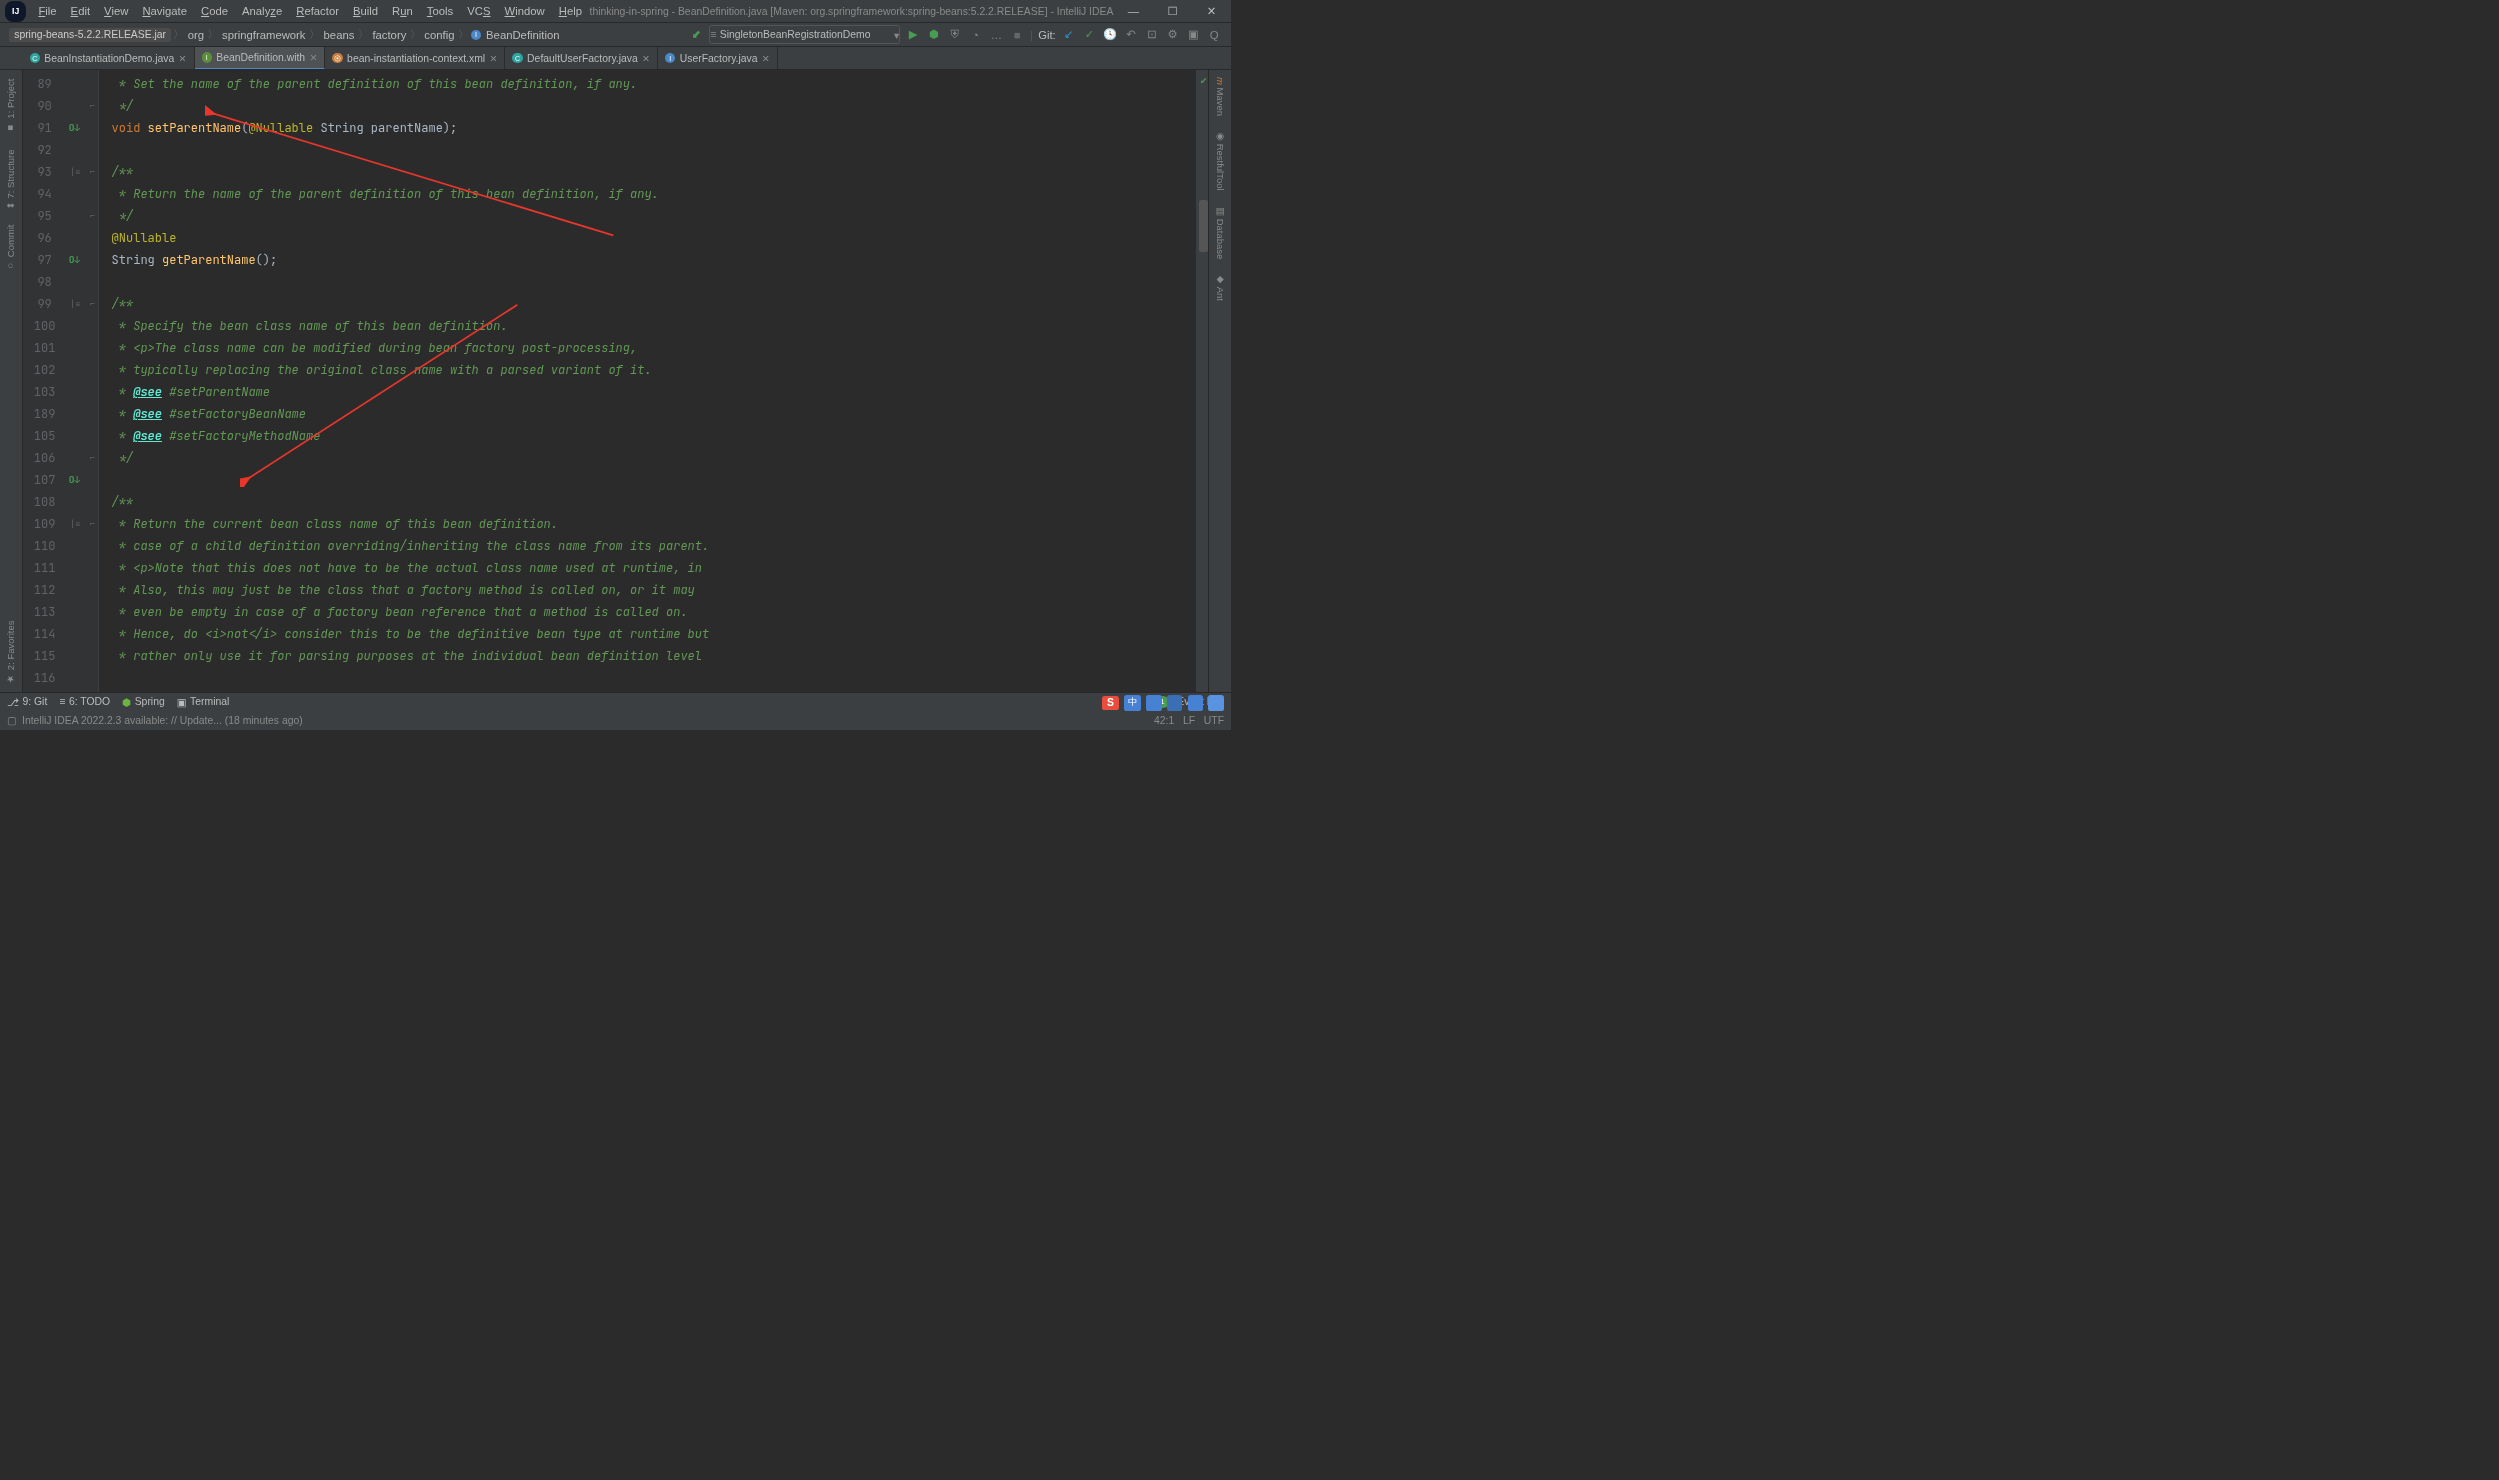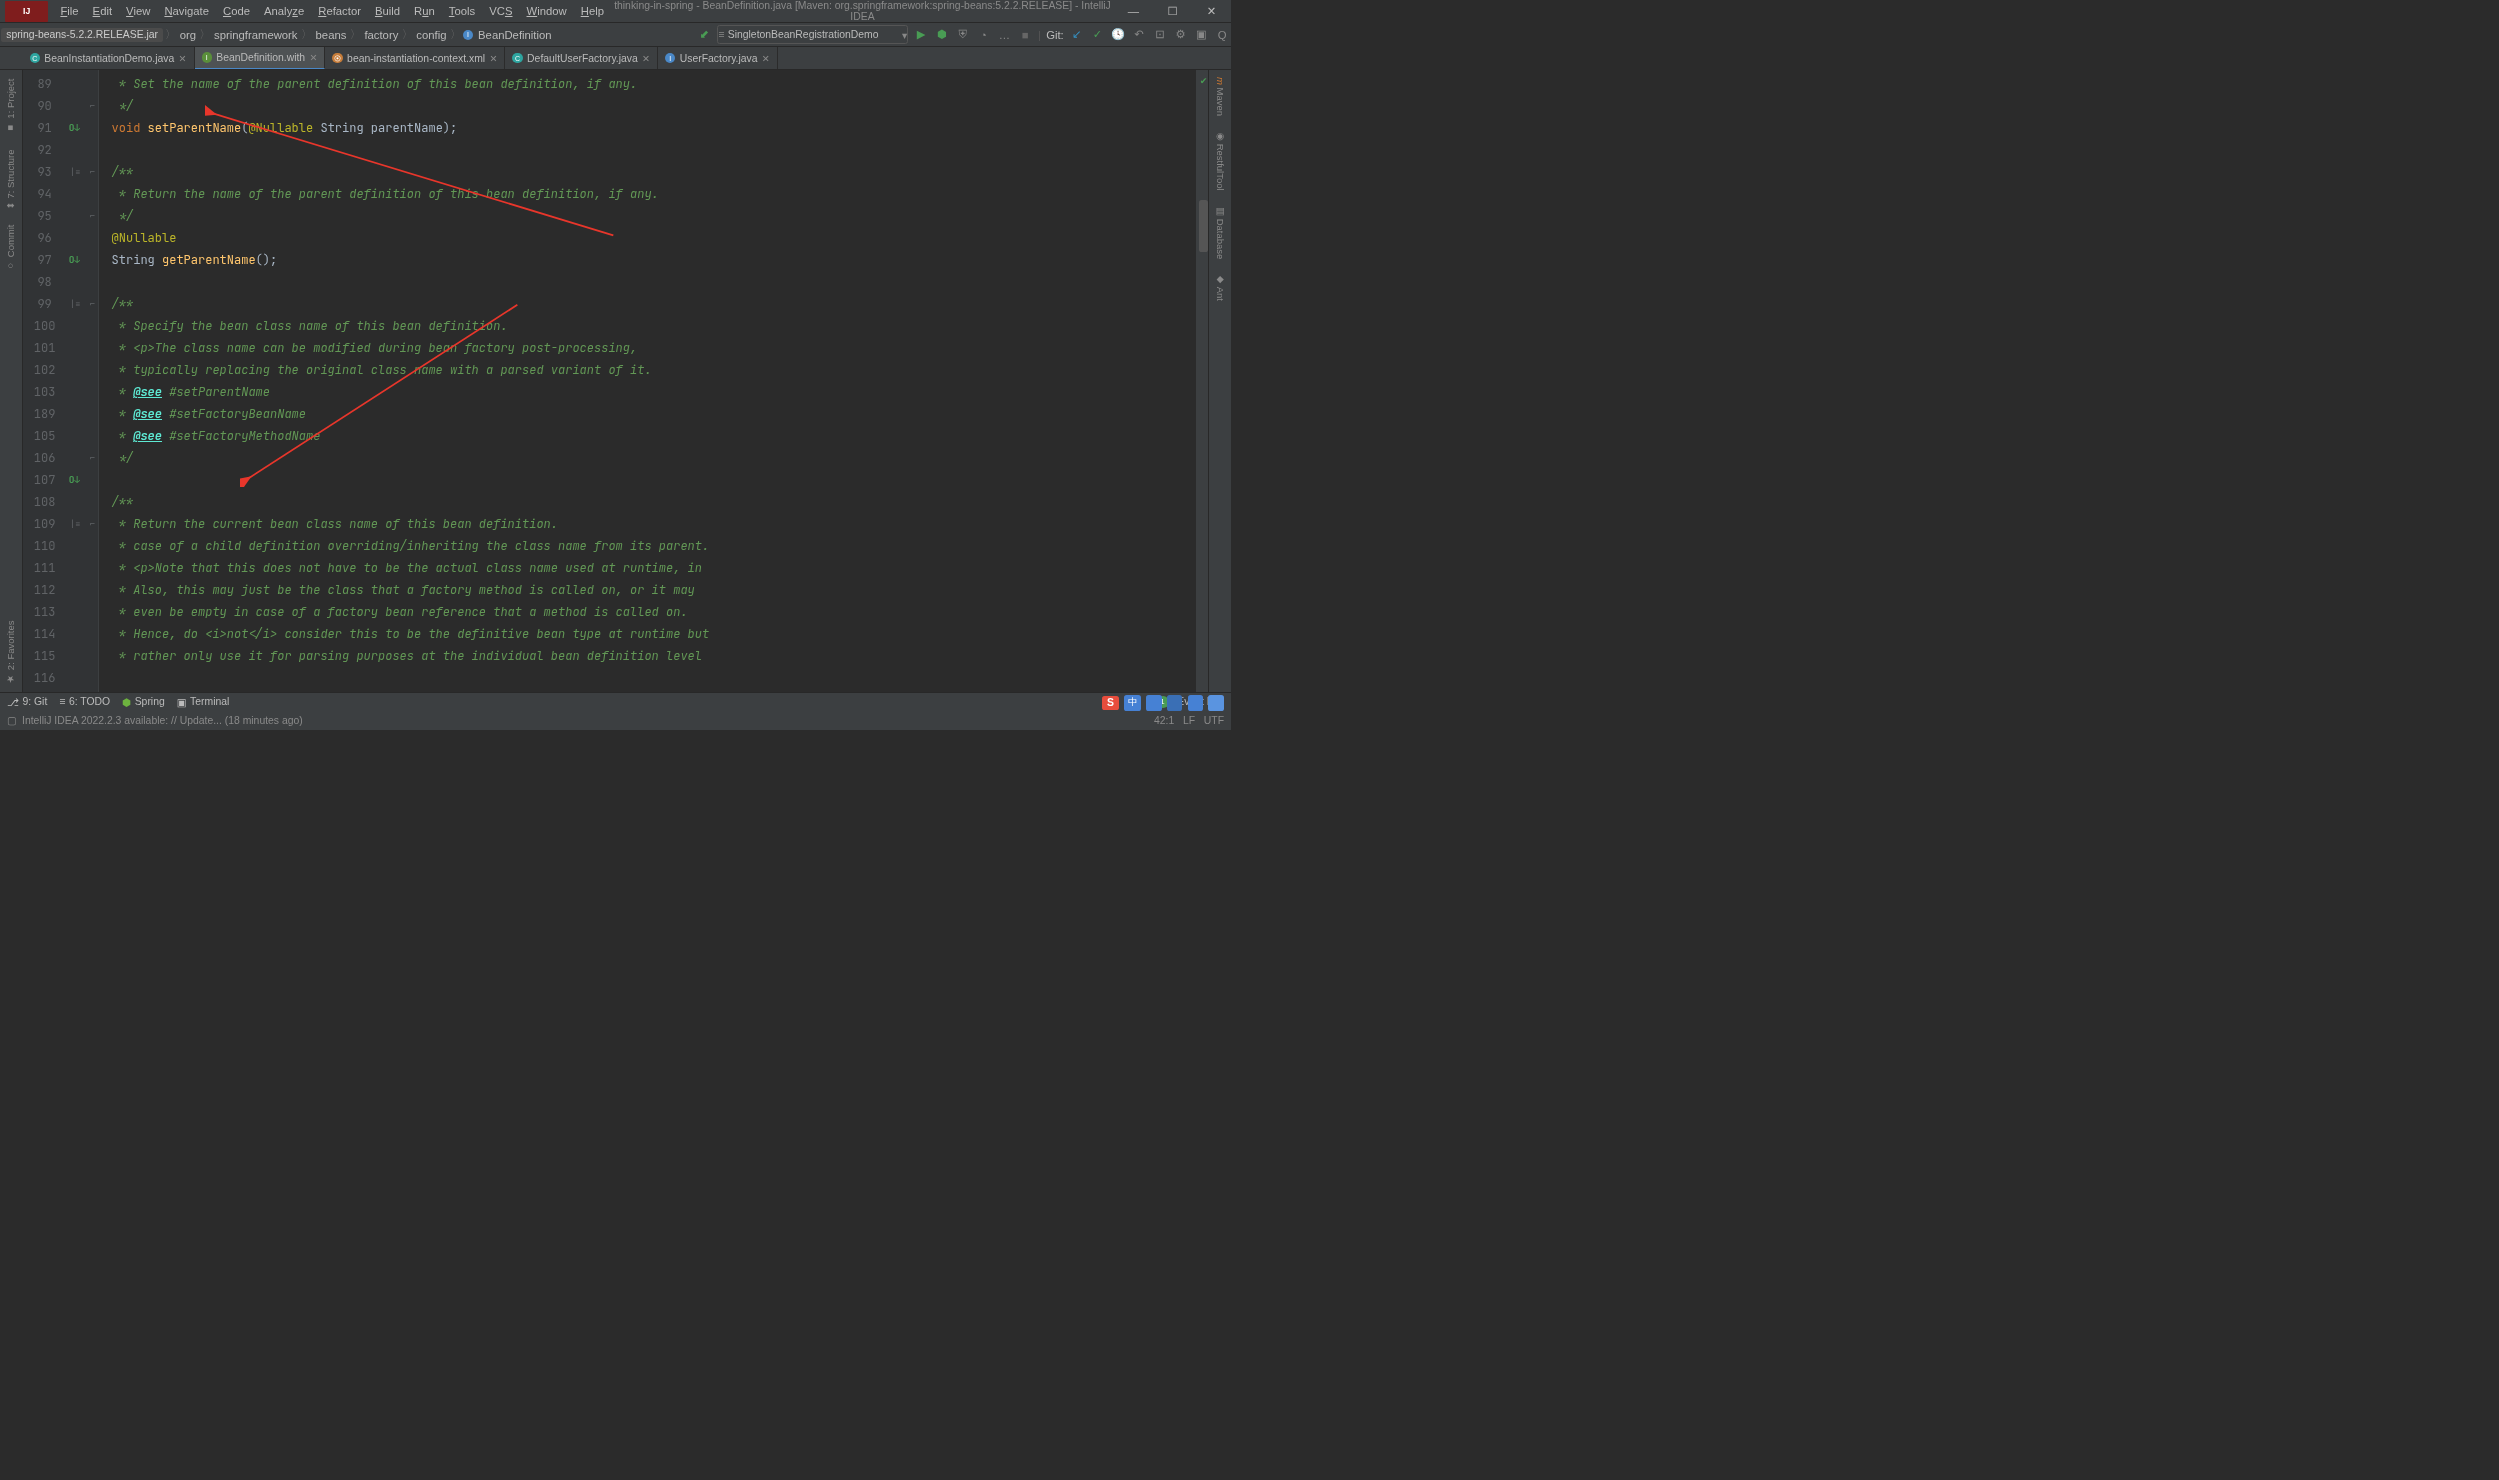--- a/index.html
+++ b/index.html
@@ -1,24 +1,24 @@
 <!DOCTYPE html>
 <html style="font-size:14px"><head>
 <meta charset="utf-8">
 <style>
 * { margin:0; padding:0; box-sizing:border-box; }
 body { background:#2b2b2b; color:#a9b7c6; font-family:"Segoe UI",Arial,sans-serif; font-size:11.3px; width:1231px; height:730px; overflow:hidden; position:relative; }
 .titlebar { height:23.4px; background:#3c3f41; display:flex; align-items:center; border-bottom:0.9px solid #282828; }
-.titlebar .logo { width:43px; height:21px; margin:0 5.2px; background:#7f1d1d; border-radius:1px; position:relative; display:flex; align-items:center; justify-content:center; color:#fff; font-size:8.7px; font-weight:bold; }
+.titlebar .logo { width:21px; height:21px; margin:0 5.2px; background:#0f172a; border-radius:8px; position:relative; display:flex; align-items:center; justify-content:center; color:#fff; font-size:8.7px; font-weight:bold; }
 .menu-item { padding:0 7px; color:#bbb; cursor:pointer; }
 .menu-item u { text-decoration:underline; }
 .title-text { flex:1; text-align:center; color:#8a8a8a; font-size:10.4px; }
 .win-btns { display:flex; }
 .win-btn { width:39px; height:23.4px; display:flex; align-items:center; justify-content:center; color:#bbb; }
-.navbar { height:24px; background:#3c3f41; display:flex; align-items:center; padding:0 1px; border-bottom:0.9px solid #282828; }
+.navbar { height:24px; background:#3c3f41; display:flex; align-items:center; padding:0 9px; border-bottom:0.9px solid #282828; }
 .crumb { color:#bbb; padding:0 1.7px; }
 .crumb-sep { color:#666; padding:0 1.7px; }
 .jar-label { background:#4b4b4b; padding:1.7px 5.2px; border-radius:2.6px; color:#ccc; font-size:10.4px; }
 .nav-right { margin-left:auto; display:flex; align-items:center; gap:5.2px; }
 .run-config { background:#3c3f41; border:0.9px solid #555; border-radius:2.6px; padding:2 7px; display:flex; align-items:center; gap:3.5px; font-size:10.4px; color:#bbb; height:19px; width:191px; }
 .tb-icon { width:15.6px; height:15.6px; display:flex; align-items:center; justify-content:center; font-size:11.3px; }
 .tabs { height:22.6px; background:#3c3f41; display:flex; align-items:center; border-bottom:0.9px solid #282828; padding-left:22.6px; }
 .tab { height:22.6px; display:flex; align-items:center; padding:0 7px; gap:4.3px; color:#bbb; font-size:10.4px; border-right:0.9px solid #2b2b2b; }
 .tab.active { background:#4e5254; border-bottom:1.7px solid #4a88c7; }
 .tab-close { color:#888; font-size:9.5px; }

